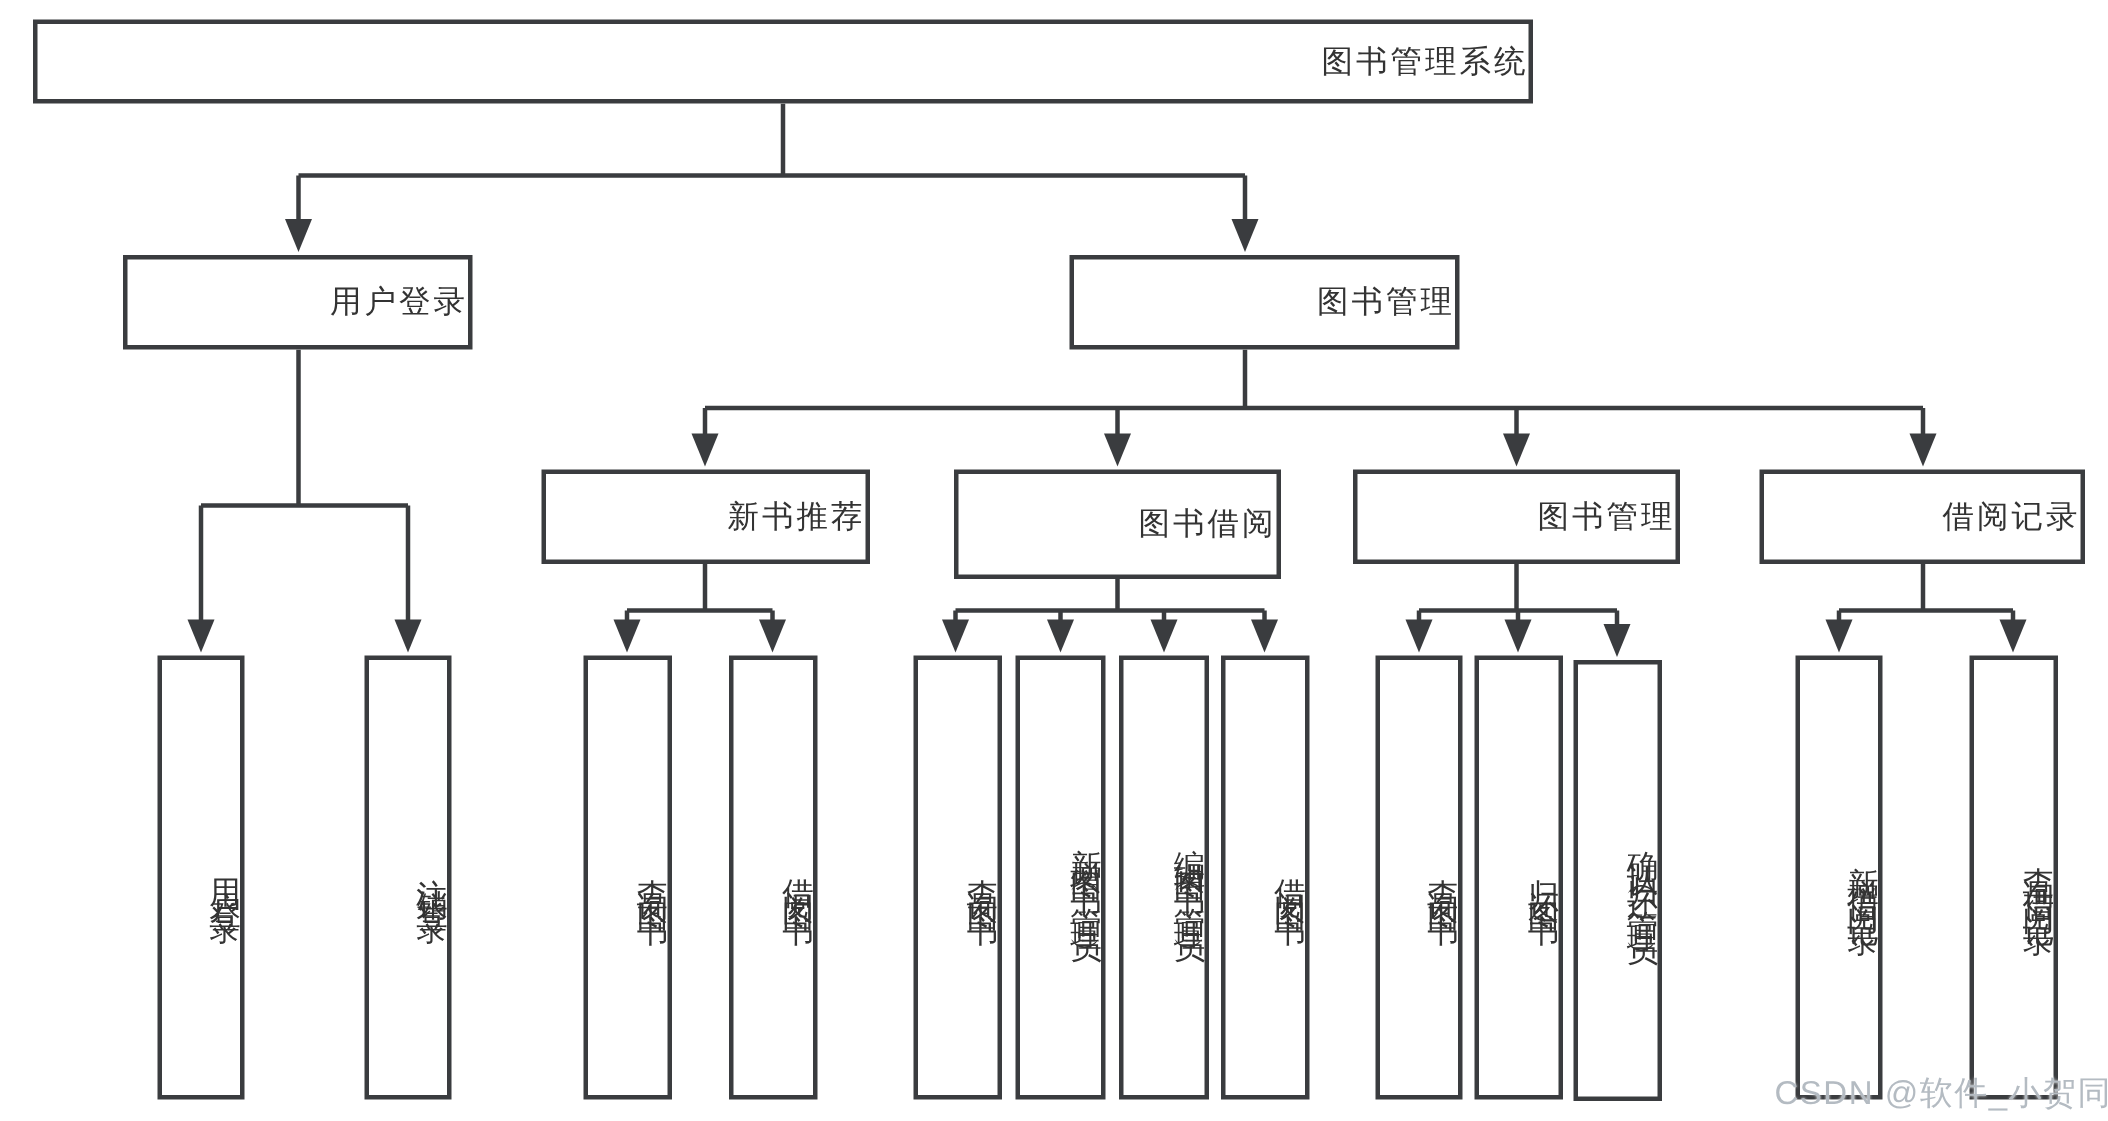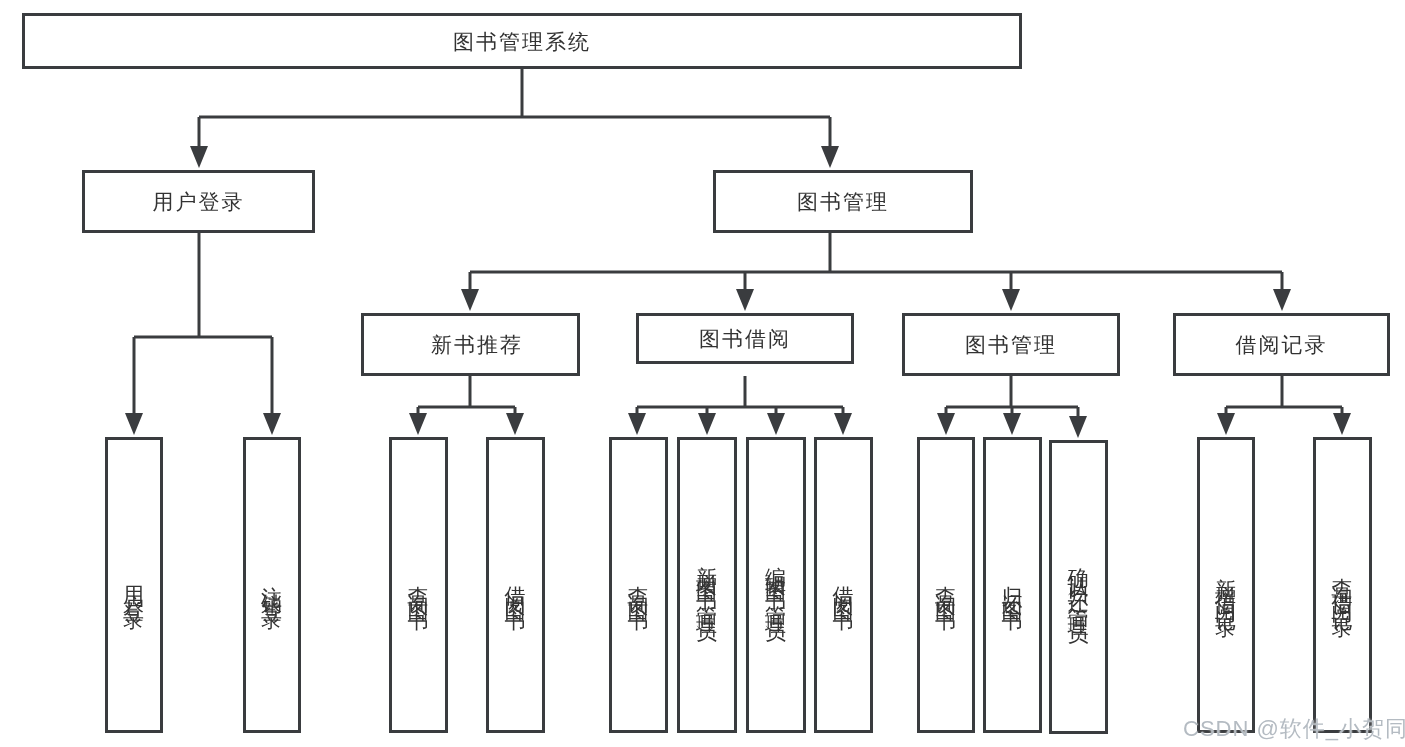--- a/index.html
+++ b/index.html
@@ -6,34 +6,34 @@
   html,body{margin:0;padding:0;background:#fff;}
   .stage{
     position:relative;width:1405px;height:747px;background:var(--background,#fff);
     font-family:"Liberation Sans","DejaVu Sans",sans-serif;
     color:var(--text,#333);overflow:hidden;
   }
   .wires{position:absolute;left:0;top:0;width:1405px;height:747px;color:var(--line,#3a3c3f);}
   .node{
     position:absolute;box-sizing:border-box;background:#fff;
     border:3px solid var(--box_border,#3a3c3f);
-    display:flex;align-items:center;justify-content:center;
+    display:flex;align-items:center;justify-content:flex-end;
     font-size:21px;line-height:1;
   }
   .node span{letter-spacing:2px;white-space:nowrap;}
   .node.v span{
     writing-mode:vertical-lr;text-orientation:mixed;
     letter-spacing:8px;white-space:normal;
   }
   
   .p-root   {left:22px;  top:13px;  width:1000px;height:56px;}
   .p-login  {left:82px;  top:170px; width:233px; height:63px;}
   .p-mgmt   {left:713px; top:170px; width:260px; height:63px;}
   .p-rec    {left:361px; top:313px; width:219px; height:63px;padding-left:13px;}
-  .p-borrow {left:636px; top:313px; width:218px; height:51px;}
+  .p-borrow {left:636px; top:313px; width:218px; height:73px;}
   .p-current{left:902px; top:313px; width:218px; height:63px;}
   .p-record {left:1173px;top:313px; width:217px; height:63px;}
   .p-l1 {left:105px; top:437px;width:58px;height:296px;}
   .p-l2 {left:243px; top:437px;width:58px;height:296px;}
   .p-l3 {left:389px; top:437px;width:59px;height:296px;}
   .p-l4 {left:486px; top:437px;width:59px;height:296px;}
   .p-l5 {left:609px; top:437px;width:59px;height:296px;}
   .p-l6 {left:677px; top:437px;width:60px;height:296px;}
   .p-l7 {left:746px; top:437px;width:60px;height:296px;}
   .p-l8 {left:814px; top:437px;width:59px;height:296px;}

